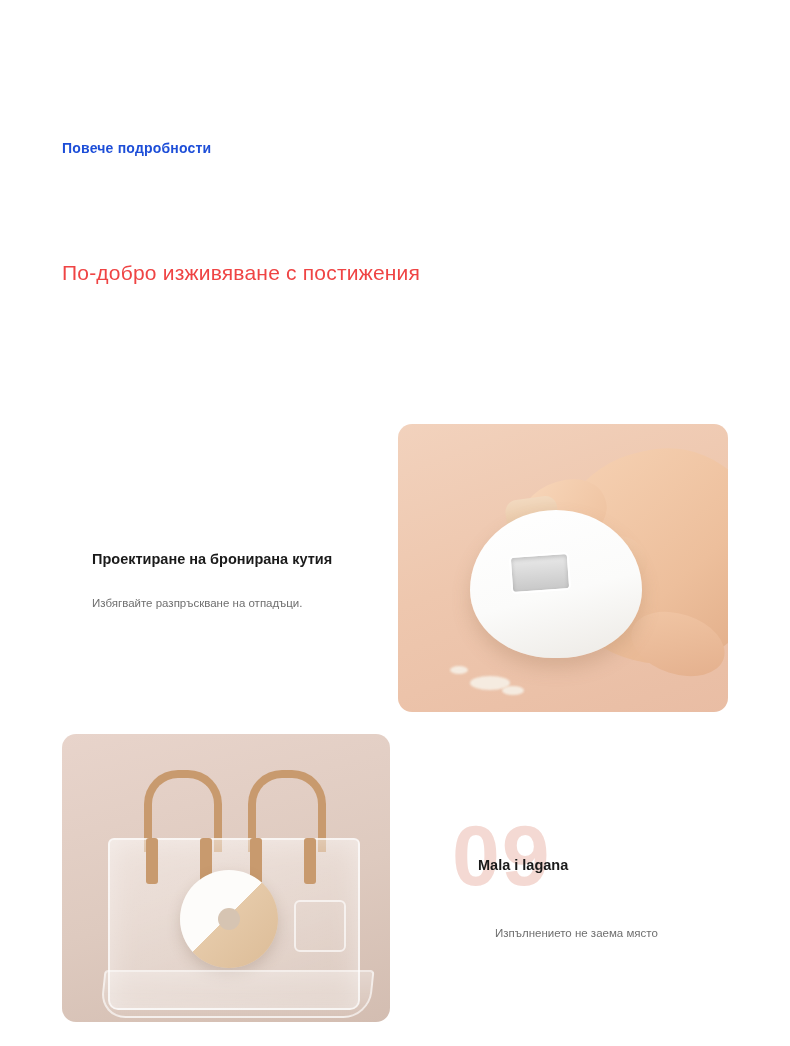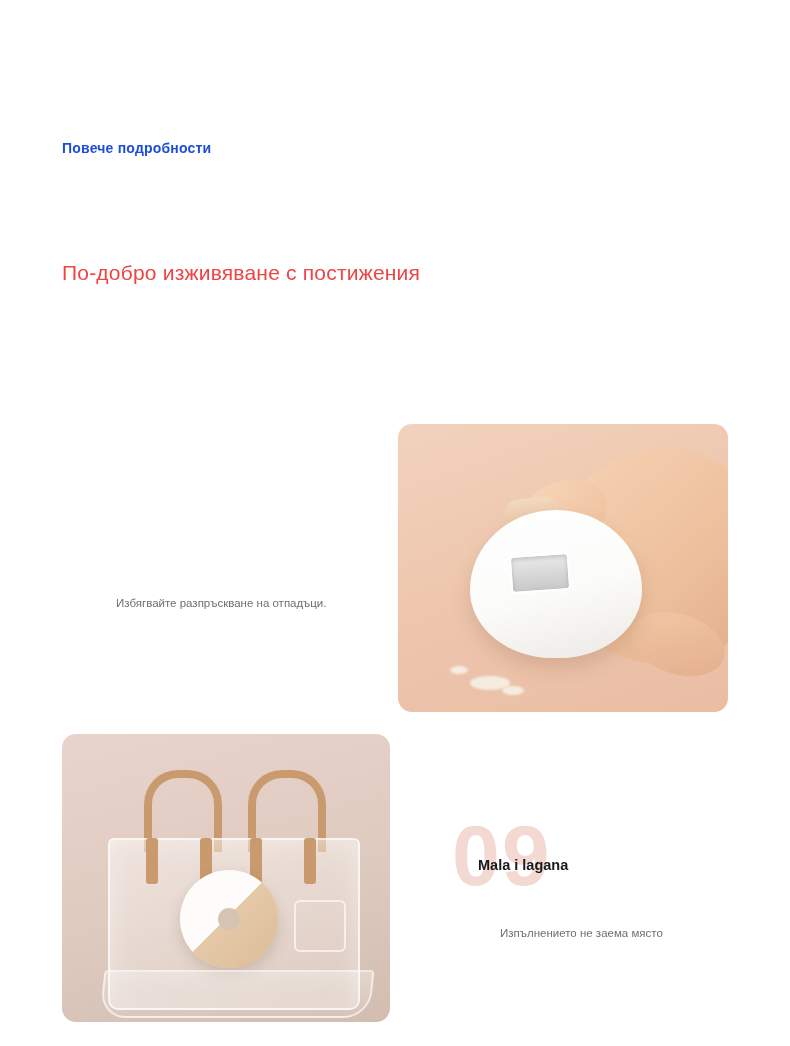--- a/index.html
+++ b/index.html
@@ -61,32 +61,31 @@
     font-weight: 700;
     color: #1a1a1a;
     white-space: nowrap;
   }
   .feature-desc {
     position: absolute;
     font-size: 11.5px;
     font-weight: 400;
     color: #6f6f6f;
     white-space: nowrap;
-    margin-left: 24px;
   }
 
   
   #ghost-01 { left: 64px; top: 478px; }
   #title-01 { left: 92px; top: 551px; }
   #desc-01  { left: 92px; top: 597px; }
 
   
   #ghost-02 { left: 452px; top: 812px; }
   #title-02 { left: 478px; top: 857px; }
-  #desc-02  { left: 476px; top: 927px; }
+  #desc-02  { left: 495px; top: 927px; }
 
   
   .photo {
     position: absolute;
     border-radius: 14px;
     overflow: hidden;
   }
   #photo-top {
     left: 398px;
     top: 424px;
@@ -255,20 +254,21 @@
 </head>
 <body>
 
 <div class="page">
 
   <div class="heading-main">Повече подробности</div>
 
   <div class="heading-sub">По-добро изживяване с постижения</div>
 
 
+  <div class="feature-title" id="title-01">Проектиране на бронирана кутия</div>
 
   <div class="feature-desc" id="desc-01">Избягвайте разпръскване на отпадъци.</div>
 
   <div class="photo" id="photo-top">
     <div class="hand" id="palm"></div>
     <div class="hand" id="finger1"></div>
     <div class="hand" id="finger2"></div>
     <div class="hand" id="thumb"></div>
     <div id="device-cap"></div>
     <div id="device-top"></div>

